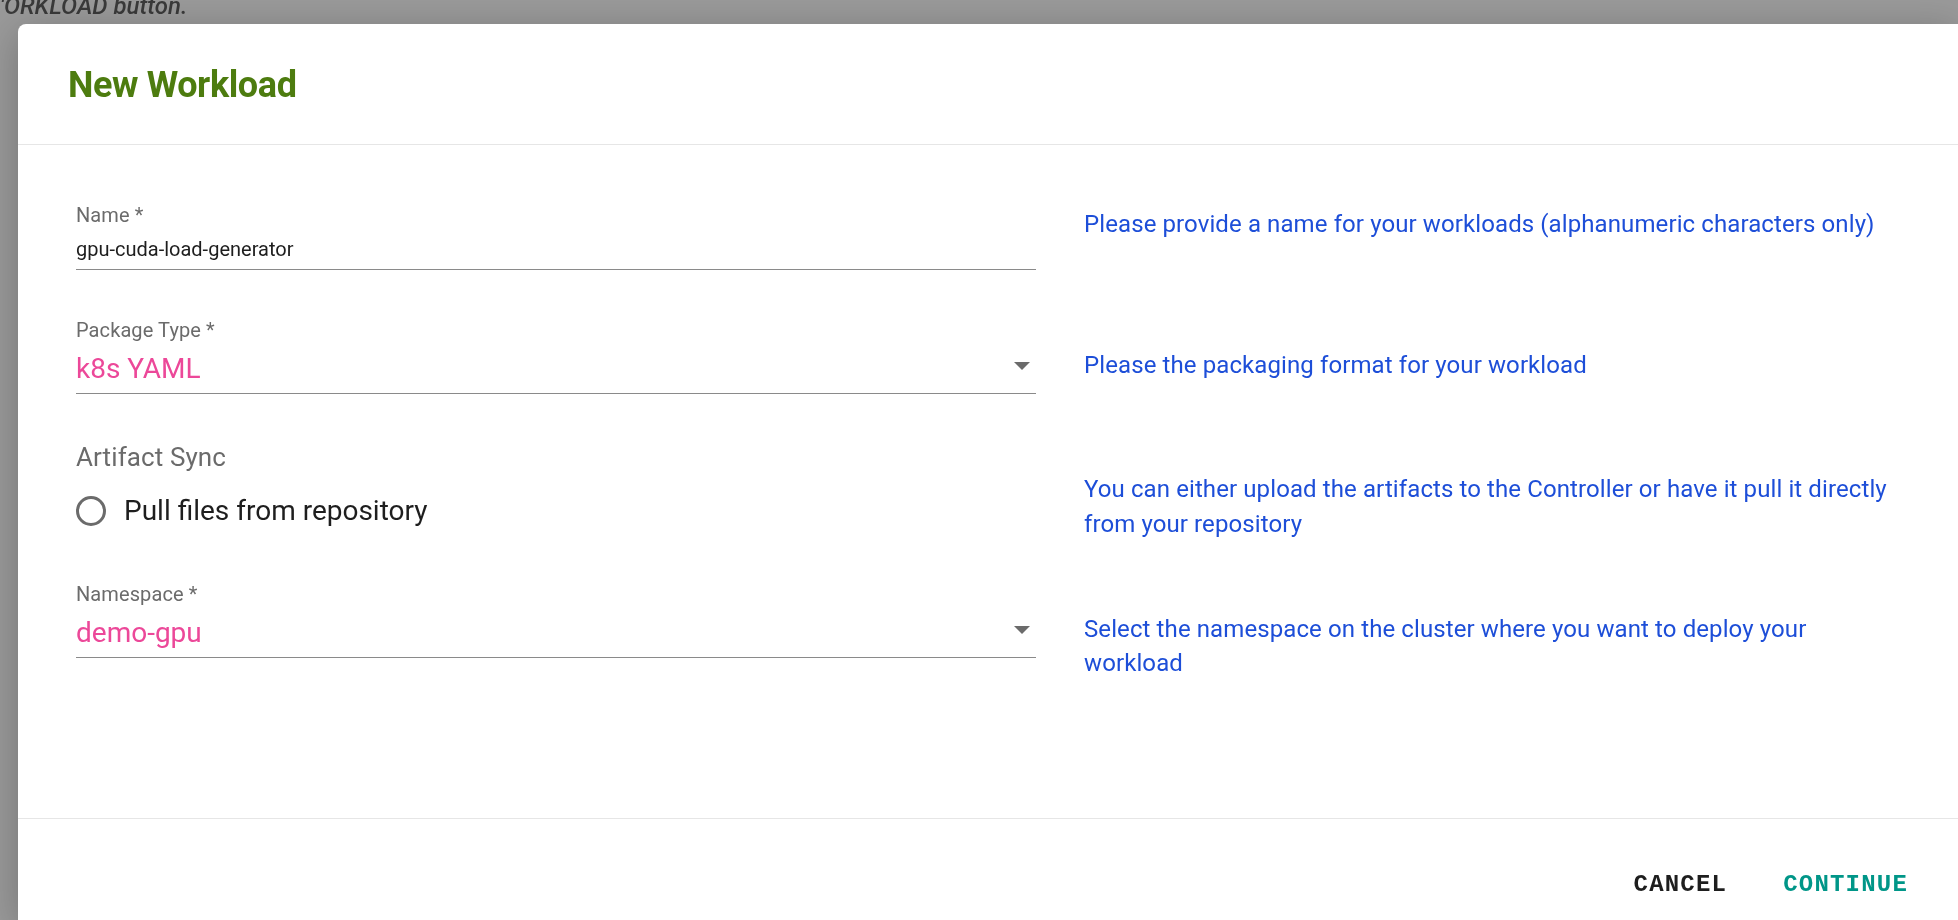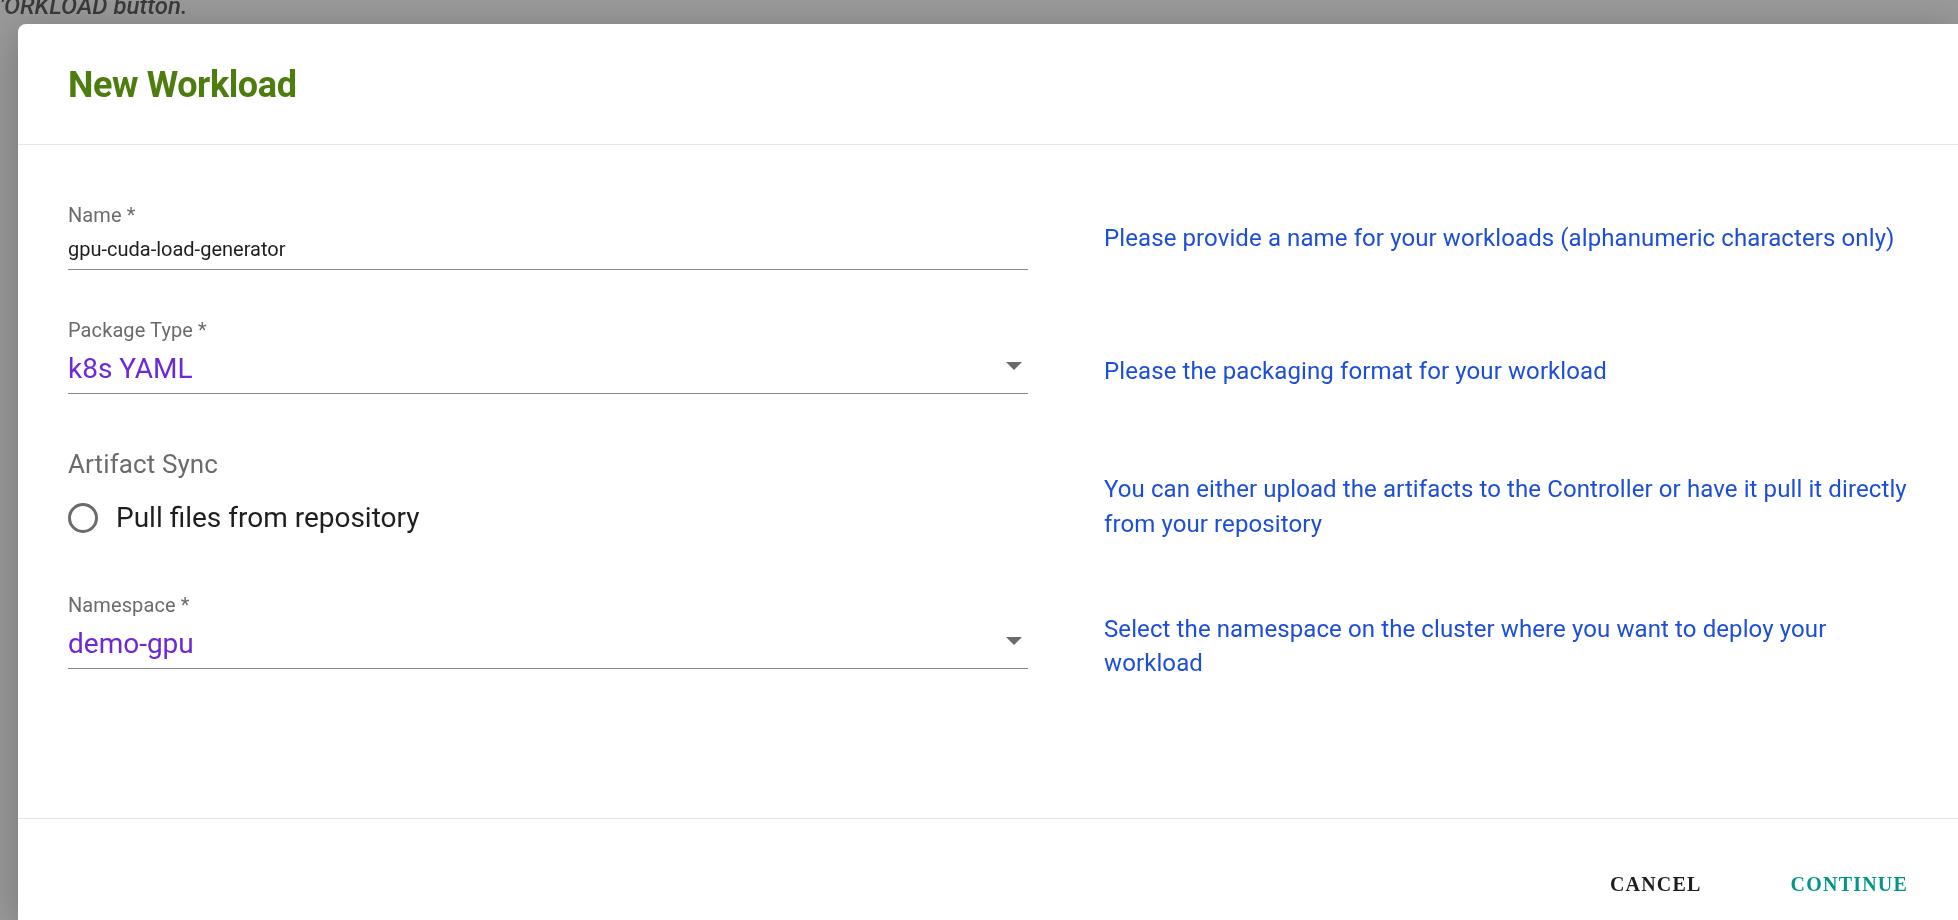--- a/index.html
+++ b/index.html
@@ -53,23 +53,24 @@
     font-style: italic;
     color: #1e1e1e;
   }
   .modal-body {
     flex: 1;
     padding: 58px 50px 30px 50px;
     overflow: auto;
   }
   .form-row {
     display: flex;
-    gap: 76px;
+    gap: 48px;
     margin-bottom: 48px;
-    align-items: center;
+    align-items: flex-start;
+    margin-left: 8px;
   }
   .form-left {
     width: 960px;
     flex-shrink: 0;
   }
   .form-right {
     flex: 1;
     padding-top: 4px;
   }
   .field-label {
@@ -91,21 +92,21 @@
   }
   .select-wrap {
     position: relative;
     width: 100%;
   }
   .select-value {
     width: 100%;
     border: none;
     border-bottom: 1.5px solid #8a8a8a;
     font-size: 28px;
-    color: #6d28d9;
+    color: #ec4899;
     padding: 4px 36px 8px 0;
     background: transparent;
     outline: none;
     cursor: pointer;
     font-family: inherit;
     text-align: left;
   }
   .caret {
     position: absolute;
     right: 6px;
@@ -169,29 +170,28 @@
   .modal-footer {
     border-top: 1px solid #e6e6e6;
     padding: 30px 44px 0 44px;
     display: flex;
     justify-content: flex-end;
     gap: 44px;
     align-items: center;
     height: 102px;
   }
   .btn {
-    font-size: 20px;
+    font-size: 24px;
     font-weight: 600;
     letter-spacing: 1.2px;
     background: transparent;
     border: none;
     cursor: pointer;
     padding: 10px 6px;
-    font-family: Liberation Serif, serif;
-    margin-left: 33px;
+    font-family: Liberation Mono, monospace;
   }
   .btn-cancel { color: #1e1e1e; }
   .btn-continue { color: #009688; }
 </style>
 </head>
 <body>
 
 <div class="backdrop-text">'ORKLOAD button.</div>
 
 <div class="modal">

